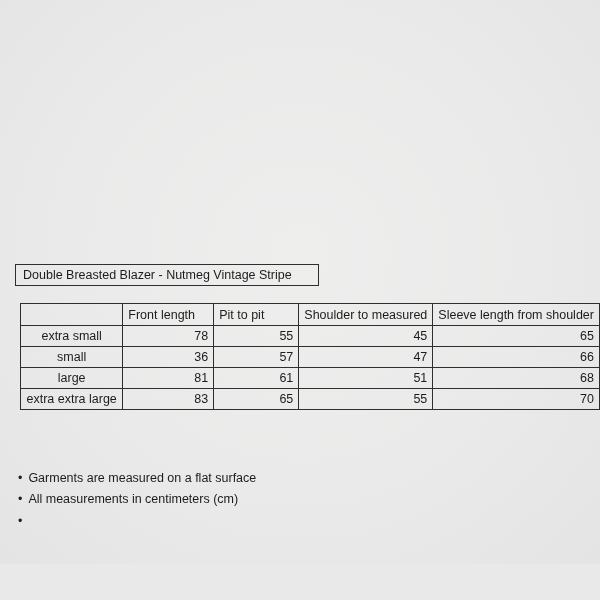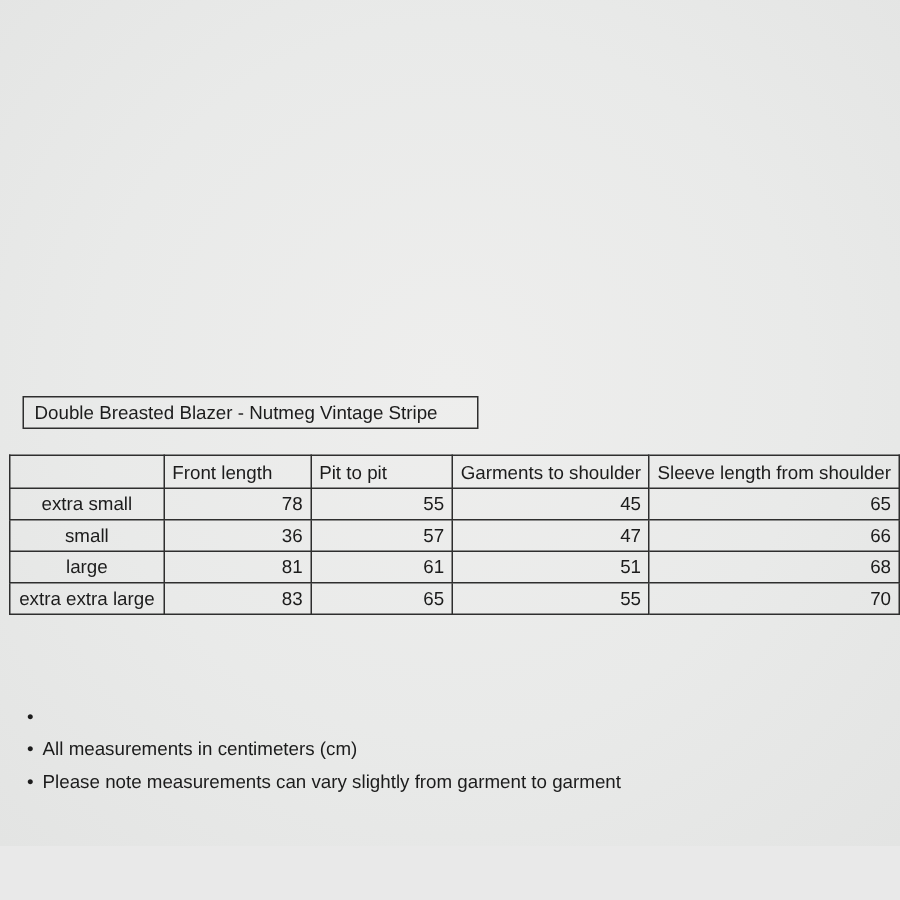--- a/index.html
+++ b/index.html
@@ -24,21 +24,21 @@
     height: 20px;
     border: 1px solid #2e2e2e;
     display: flex;
     align-items: center;
     padding-left: 7px;
     font-size: 12.5px;
     white-space: nowrap;
   }
   table.size-chart {
     position: absolute;
-    left: 6px;
+    left: 20px;
     top: 303px;
     border-collapse: collapse;
     table-layout: fixed;
     font-size: 12.5px;
   }
   table.size-chart th,
   table.size-chart td {
     border: 1px solid #2e2e2e;
     height: 20px;
     padding: 0 5px;
@@ -88,21 +88,21 @@
       <col style="width:100px">
       <col style="width:97px">
       <col style="width:121px">
       <col style="width:146px">
     </colgroup>
     <thead>
       <tr>
         <th></th>
         <th>Front length</th>
         <th>Pit to pit</th>
-        <th>Garments to shoulder</th>
+        <th>Shoulder to measured</th>
         <th>Sleeve length from shoulder</th>
       </tr>
     </thead>
     <tbody>
       <tr>
         <td class="size-label">extra small</td>
         <td class="num">78</td>
         <td class="num">55</td>
         <td class="num">45</td>
         <td class="num">65</td>
@@ -127,24 +127,24 @@
         <td class="num">65</td>
         <td class="num">55</td>
         <td class="num">70</td>
       </tr>
     </tbody>
   </table>
 
   <div class="notes">
     <div class="note-line">
       <span class="bullet">•</span>
+      <span>Garments are measured on a flat surface</span>
     </div>
     <div class="note-line">
       <span class="bullet">•</span>
       <span>All measurements in centimeters (cm)</span>
     </div>
     <div class="note-line">
       <span class="bullet">•</span>
-      <span>Please note measurements can vary slightly from garment to garment</span>
     </div>
   </div>
 
 </div>
 
 </body></html>

